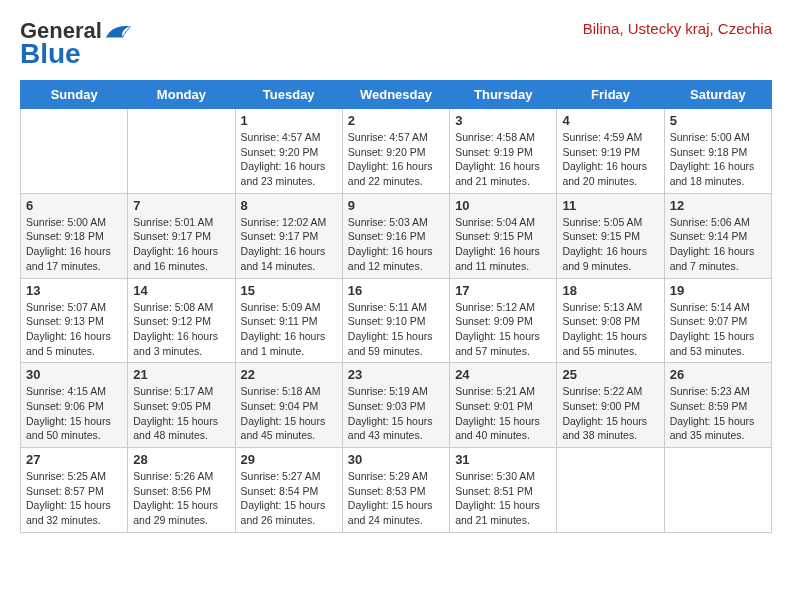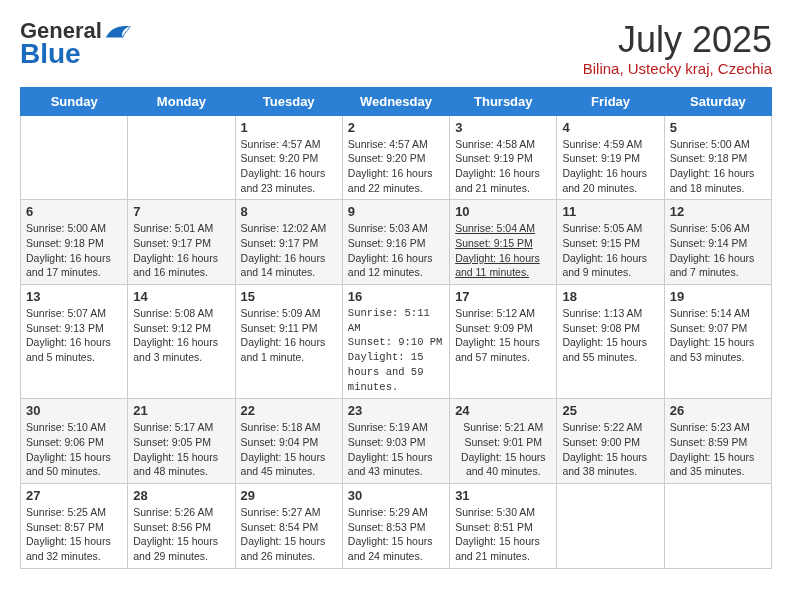--- a/index.html
+++ b/index.html
@@ -96,21 +96,20 @@
     <div class="logo-text">
       <span class="logo-general">General</span>
       <svg class="logo-bird" viewBox="0 0 30 22" fill="none">
         <path d="M2 18 C6 10, 14 4, 28 6 C22 8, 18 12, 20 18" fill="#1a6bbd"></path>
         <path d="M20 18 C22 12, 28 8, 28 6" stroke="#1a6bbd" stroke-width="1" fill="none"></path>
       </svg>
     </div>
     <div style="color:#1a6bbd; font-size:28px; font-weight:bold; margin-top:-4px;">Blue</div>
   </div>
   <div class="title-block">
-    <div class="month-title">July 2025</div>
     <div class="location">Bilina, Ustecky kraj, Czechia</div>
   </div>
 </div>
 
 <table class="calendar">
   <thead>
     <tr>
     <th>Sunday</th>
         <th>Monday</th>
         <th>Tuesday</th>
@@ -175,21 +174,21 @@
 Daylight: 16 hours and 14 minutes.</div>
         </td>
         <td>
           <div class="day-num">9</div>
           <div class="day-info" style="white-space: pre-line;">Sunrise: 5:03 AM
 Sunset: 9:16 PM
 Daylight: 16 hours and 12 minutes.</div>
         </td>
         <td>
           <div class="day-num">10</div>
-          <div class="day-info" style="white-space: pre-line; text-decoration: underline;">Sunrise: 5:04 AM
+          <div class="day-info" style="white-space: pre-line;">Sunrise: 5:04 AM
 Sunset: 9:15 PM
 Daylight: 16 hours and 11 minutes.</div>
         </td>
         <td>
           <div class="day-num">11</div>
           <div class="day-info" style="white-space: pre-line;">Sunrise: 5:05 AM
 Sunset: 9:15 PM
 Daylight: 16 hours and 9 minutes.</div>
         </td>
         <td>
@@ -213,47 +212,47 @@
 Daylight: 16 hours and 3 minutes.</div>
         </td>
         <td>
           <div class="day-num">15</div>
           <div class="day-info" style="white-space: pre-line;">Sunrise: 5:09 AM
 Sunset: 9:11 PM
 Daylight: 16 hours and 1 minute.</div>
         </td>
         <td>
           <div class="day-num">16</div>
-          <div class="day-info" style="white-space: pre-line; font-family: Liberation Mono, monospace;">Sunrise: 5:11 AM
+          <div class="day-info" style="white-space: pre-line;">Sunrise: 5:11 AM
 Sunset: 9:10 PM
 Daylight: 15 hours and 59 minutes.</div>
         </td>
         <td>
           <div class="day-num">17</div>
           <div class="day-info" style="white-space: pre-line;">Sunrise: 5:12 AM
 Sunset: 9:09 PM
 Daylight: 15 hours and 57 minutes.</div>
         </td>
         <td>
           <div class="day-num">18</div>
-          <div class="day-info" style="white-space: pre-line;">Sunrise: 1:13 AM
+          <div class="day-info" style="white-space: pre-line;">Sunrise: 5:13 AM
 Sunset: 9:08 PM
 Daylight: 15 hours and 55 minutes.</div>
         </td>
         <td>
           <div class="day-num">19</div>
           <div class="day-info" style="white-space: pre-line;">Sunrise: 5:14 AM
 Sunset: 9:07 PM
 Daylight: 15 hours and 53 minutes.</div>
         </td>
       </tr>
       <tr>
         <td>
           <div class="day-num">30</div>
-          <div class="day-info" style="white-space: pre-line;">Sunrise: 5:10 AM
+          <div class="day-info" style="white-space: pre-line;">Sunrise: 4:15 AM
 Sunset: 9:06 PM
 Daylight: 15 hours and 50 minutes.</div>
         </td>
         <td>
           <div class="day-num">21</div>
           <div class="day-info" style="white-space: pre-line;">Sunrise: 5:17 AM
 Sunset: 9:05 PM
 Daylight: 15 hours and 48 minutes.</div>
         </td>
         <td>
@@ -263,21 +262,21 @@
 Daylight: 15 hours and 45 minutes.</div>
         </td>
         <td>
           <div class="day-num">23</div>
           <div class="day-info" style="white-space: pre-line;">Sunrise: 5:19 AM
 Sunset: 9:03 PM
 Daylight: 15 hours and 43 minutes.</div>
         </td>
         <td>
           <div class="day-num">24</div>
-          <div class="day-info" style="white-space: pre-line; text-align: center;">Sunrise: 5:21 AM
+          <div class="day-info" style="white-space: pre-line;">Sunrise: 5:21 AM
 Sunset: 9:01 PM
 Daylight: 15 hours and 40 minutes.</div>
         </td>
         <td>
           <div class="day-num">25</div>
           <div class="day-info" style="white-space: pre-line;">Sunrise: 5:22 AM
 Sunset: 9:00 PM
 Daylight: 15 hours and 38 minutes.</div>
         </td>
         <td>

